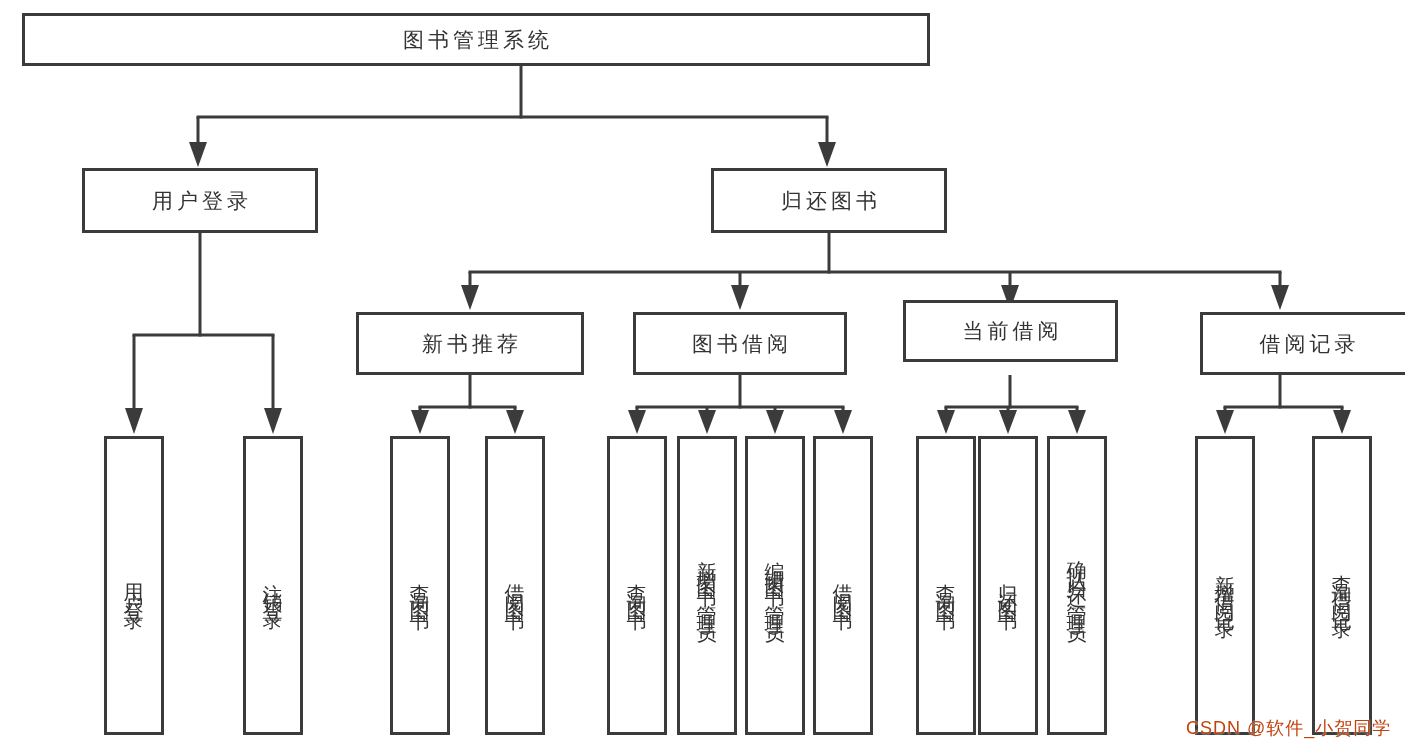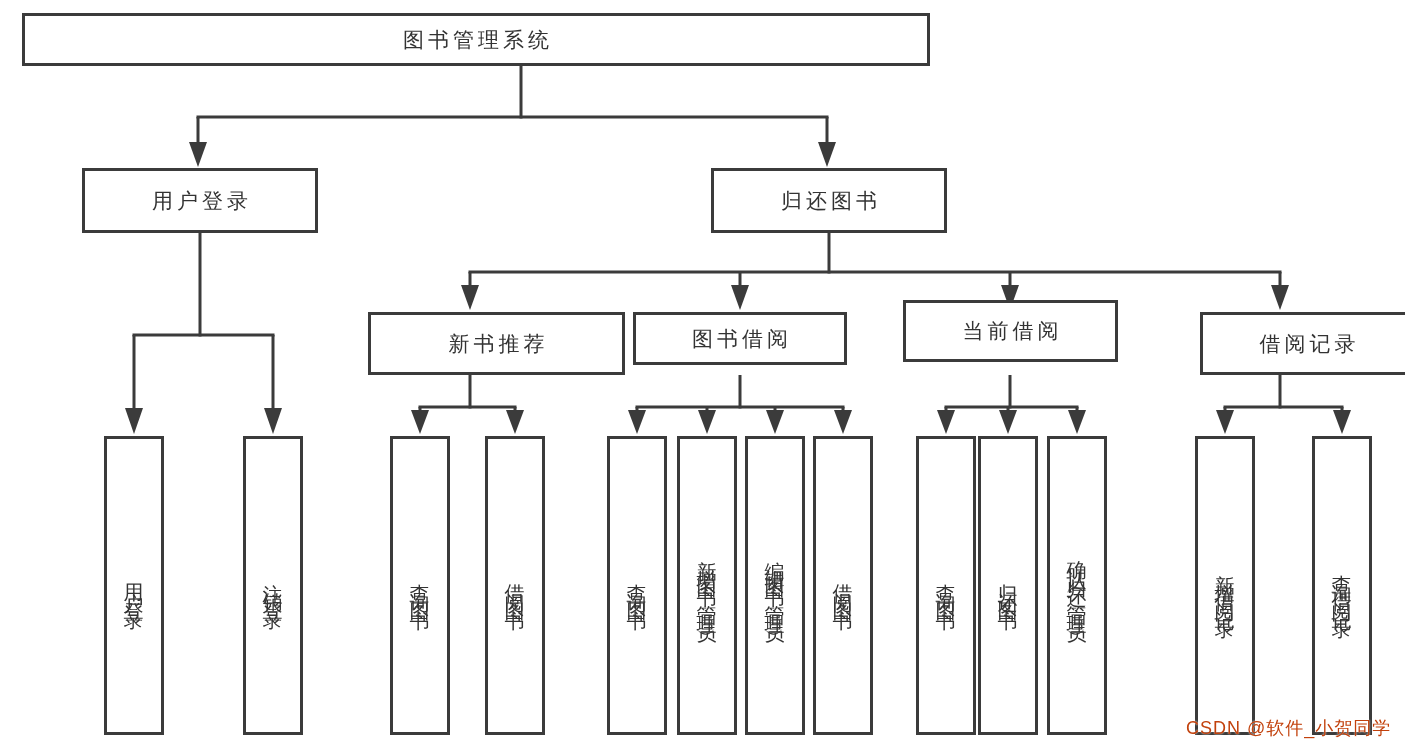--- a/index.html
+++ b/index.html
@@ -122,22 +122,22 @@
     <polygon points="1216,410 1234,410 1225,434"></polygon>
     <line x1="1342" y1="407" x2="1342" y2="412"></line>
     <polygon points="1333,410 1351,410 1342,434"></polygon>
   </svg>
 
   <div class="node h" style="left:22px; top:13px; width:908px; height:53px">图书管理系统</div>
 
   <div class="node h" style="left:82px; top:168px; width:236px; height:65px">用户登录</div>
   <div class="node h" style="left:711px; top:168px; width:236px; height:65px">归还图书</div>
 
-  <div class="node h" style="left:368px; top:312px; width:257px; height:63px">新书推荐</div>
-  <div class="node h" style="left:633px; top:312px; width:214px; height:53px">图书借阅</div>
+  <div class="node h" style="left:356px; top:312px; width:228px; height:63px">新书推荐</div>
+  <div class="node h" style="left:633px; top:312px; width:214px; height:63px">图书借阅</div>
   <div class="node h" style="left:903px; top:300px; width:215px; height:62px">当前借阅</div>
   <div class="node h" style="left:1200px; top:312px; width:215px; height:63px">借阅记录</div>
 
   <div class="node v" style="left:104px; top:436px">用户登录</div>
   <div class="node v" style="left:243px; top:436px">注销登录</div>
 
   <div class="node v" style="left:390px; top:436px">查询图书</div>
   <div class="node v" style="left:485px; top:436px">借阅图书</div>
 
   <div class="node v" style="left:607px; top:436px">查询图书</div>

